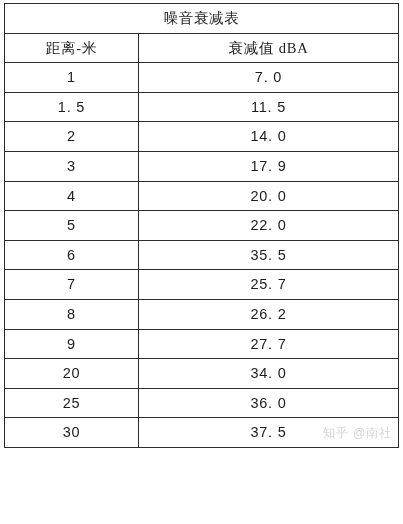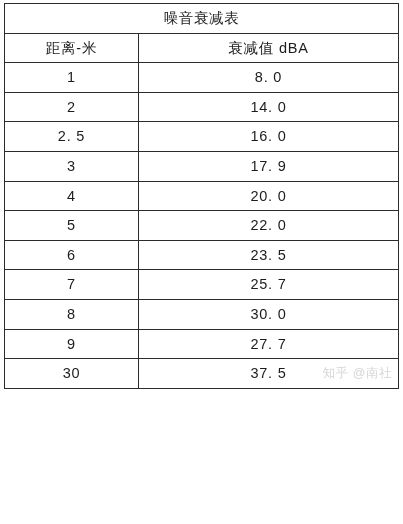--- a/index.html
+++ b/index.html
@@ -52,20 +52,21 @@
     font-size: 14.5px;
     letter-spacing: 0.6px;
     height: 30px;
   }
 
   
   td.head-cell {
     font-size: 15px;
     letter-spacing: 0.8px;
     height: 30px;
+    font-family: Liberation Serif, serif;
   }
 
   
   td.num {
     font-size: 15px;
     letter-spacing: 0.8px;
   }
   td.num .val {
     display: inline-block;
   }
@@ -99,57 +100,65 @@
       <tr>
         <td class="title-cell" colspan="2">噪音衰减表</td>
       </tr>
       <tr>
         <td class="head-cell">距离-米</td>
         <td class="head-cell">衰减值 dBA</td>
       </tr>
 
       <tr>
         <td class="num">1</td>
-        <td class="num">8. 0</td>
+        <td class="num">7. 0</td>
+      </tr>
+      <tr>
+        <td class="num">1. 5</td>
+        <td class="num">11. 5</td>
       </tr>
       <tr>
         <td class="num">2</td>
         <td class="num">14. 0</td>
-      </tr>
-      <tr>
-        <td class="num">2. 5</td>
-        <td class="num">16. 0</td>
       </tr>
       <tr>
         <td class="num">3</td>
         <td class="num">17. 9</td>
       </tr>
       <tr>
         <td class="num">4</td>
         <td class="num">20. 0</td>
       </tr>
       <tr>
         <td class="num">5</td>
         <td class="num">22. 0</td>
       </tr>
       <tr>
         <td class="num">6</td>
-        <td class="num">23. 5</td>
+        <td class="num">35. 5</td>
       </tr>
       <tr>
         <td class="num">7</td>
         <td class="num">25. 7</td>
       </tr>
       <tr>
         <td class="num">8</td>
-        <td class="num">30. 0</td>
+        <td class="num">26. 2</td>
       </tr>
       <tr>
         <td class="num">9</td>
         <td class="num">27. 7</td>
+      </tr>
+      <tr>
+        <td class="num">20</td>
+        <td class="num">34. 0</td>
+      </tr>
+      <tr>
+        <td class="num">25</td>
+        <td class="num">36. 0</td>
       </tr>
       <tr>
         <td class="num">30</td>
         <td class="num with-mark">
           <span class="val">37. 5</span>
           <span class="watermark">知乎 @南社</span>
         </td>
       </tr>
     </tbody>
   </table>

